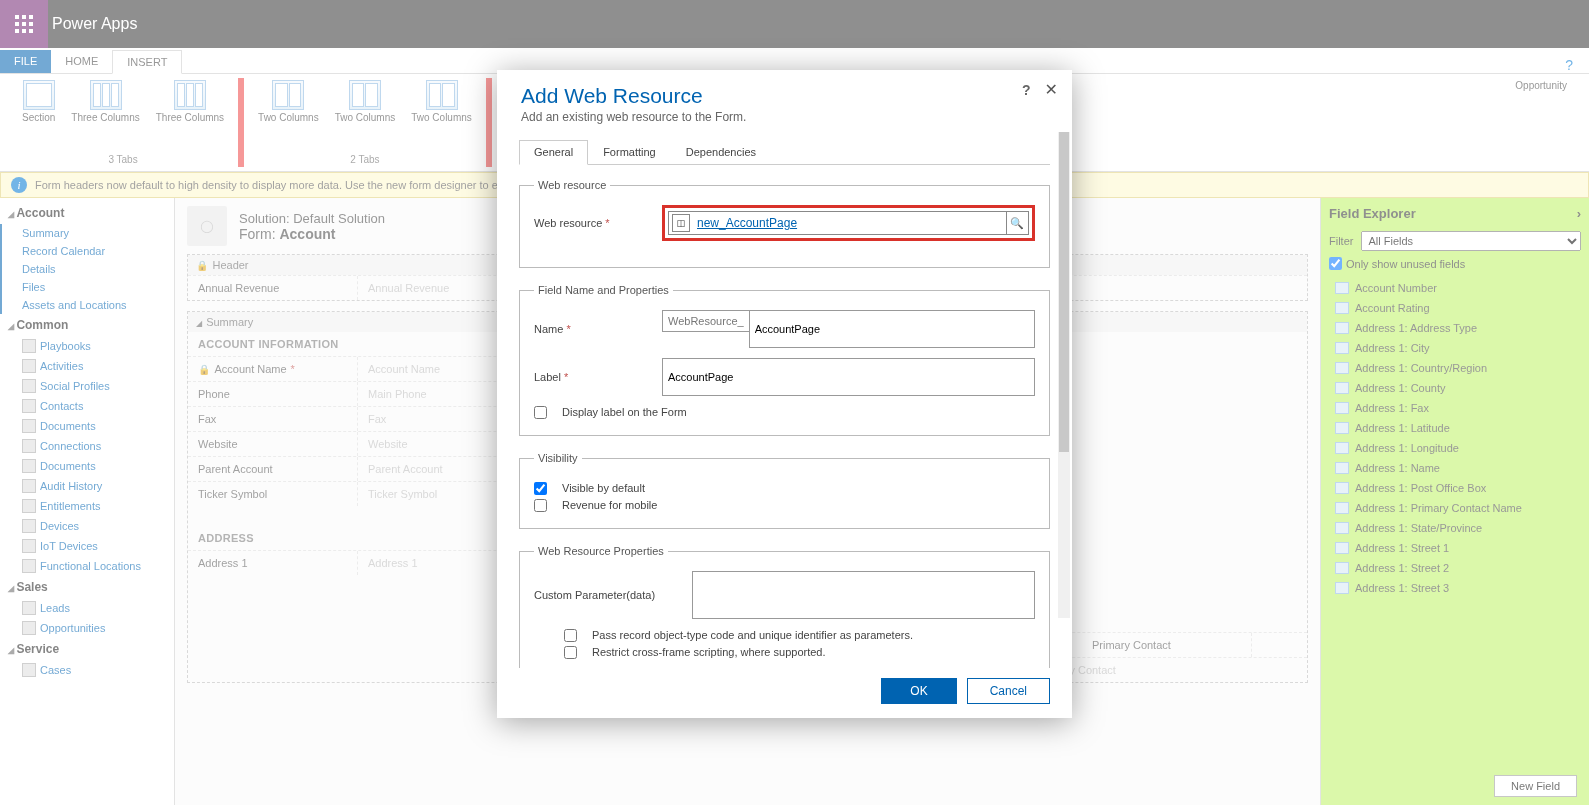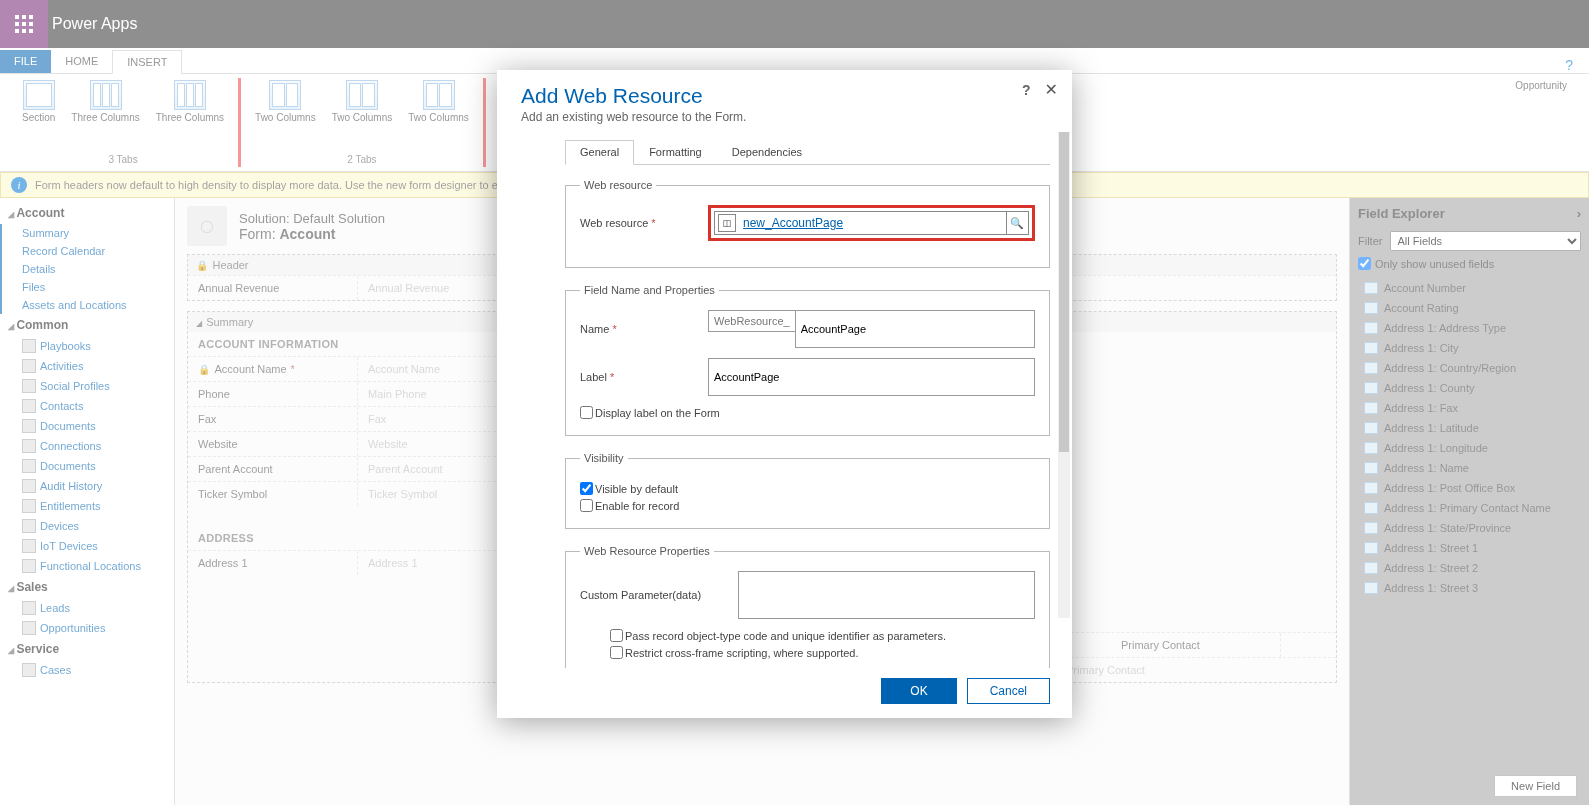--- a/index.html
+++ b/index.html
@@ -14,21 +14,21 @@
 
 .ribbon-tabs { height: 26px; background: #fff; border-bottom: 1px solid #ccc; display: flex; align-items: flex-end; justify-content: space-between; }
 .ribbon-tabs-left { display: flex; }
 .tab-file { background: #0063b1; color: #fff; padding: 5px 14px; font-size: 11px; cursor: pointer; }
 .tab-item { padding: 5px 14px; font-size: 11px; color: #444; cursor: pointer; }
 .tab-item.active { border: 1px solid #ccc; border-bottom: 1px solid #fff; background: #fff; margin-bottom: -1px; }
 .help-icon { color: #0078d4; margin-right: 16px; font-size: 14px; cursor: pointer; }
 
 
 .ribbon { height: 98px; background: #fff; border-bottom: 1px solid #ccc; display: flex; padding: 4px 8px; }
-.ribbon-group { display: flex; flex-direction: column; align-items: center; border-right: 3px solid #ef4444; padding: 0 8px; }
+.ribbon-group { display: flex; flex-direction: column; align-items: center; border-right: 6px solid #ef4444; padding: 0 8px; }
 .ribbon-buttons { display: flex; gap: 4px; }
 .ribbon-btn { display: flex; flex-direction: column; align-items: center; padding: 2px 6px; cursor: pointer; font-size: 10px; color: #444; }
 .ribbon-btn .ico { width: 32px; height: 30px; border: 1px solid #8bb8e0; background: linear-gradient(#f0f6fc, #d6e8f5); margin-bottom: 2px; display:flex; }
 .ribbon-btn .ico.cols { display:flex; gap:1px; padding:2px; }
 .ribbon-btn .ico.cols span { flex:1; background:#fff; border:1px solid #8bb8e0; }
 .ribbon-group-label { font-size: 10px; color: #666; margin-top: auto; padding: 2px 0; }
 
 
 .infobar { height: 26px; background: #fef7cc; border: 1px solid #e0d078; display: flex; align-items: center; padding: 0 10px; font-size: 11px; color: #555; }
 .infobar-icon { width: 16px; height: 16px; border-radius: 50%; background: #0078d4; color: #fff; display: flex; align-items: center; justify-content: center; margin-right: 8px; font-style: italic; font-family: serif; font-size:11px; }
@@ -59,21 +59,21 @@
 .sub-head { padding: 6px 10px; font-size: 11px; font-weight: 600; color: #777; letter-spacing: 0.3px; }
 .field-row { display: flex; border-top: 1px dashed #ddd; justify-content: center; }
 .field-label { width: 170px; padding: 6px 10px; font-size: 11px; color: #555; border-right: 1px dashed #ddd; display:flex; align-items:center; gap:4px; }
 .field-label .req { color: #c0504d; }
 .field-label .lock { color: #c0504d; font-size:10px; }
 .field-value { flex: 1; padding: 6px 10px; font-size: 11px; color: #bbb; }
 .form-cols { display:flex; }
 .form-col { flex:1; }
 
 
-.rightpanel { width: 240px; border-left: 1px solid #ccc; padding: 8px; background:#a3a3a3; }
+.rightpanel { width: 269px; border-left: 1px solid #ccc; padding: 8px; background:#bef264; }
 .rp-title { font-size: 13px; font-weight: 600; margin-bottom: 10px; display:flex; justify-content:space-between; }
 .rp-filter { display: flex; align-items: center; gap: 8px; margin-bottom: 6px; font-size: 11px; }
 .rp-filter select { flex: 1; font-size: 11px; padding: 2px; }
 .rp-check { display: flex; align-items: center; gap: 4px; font-size: 11px; margin-bottom: 8px; }
 .field-list-item { padding: 4px 6px; font-size: 11px; color: #444; display: flex; align-items: center; gap: 6px; cursor: pointer; }
 .fli-icon { width: 14px; height: 12px; background: #d6e8f5; border: 1px solid #8bb8e0; }
 .rp-footer { position: absolute; bottom: 8px; right: 12px; }
 .new-field-btn { padding: 4px 16px; font-size: 11px; border: 1px solid #999; background: #fff; cursor: pointer; }
 
 
@@ -81,40 +81,40 @@
 
 
 .dialog { position: absolute; left: 497px; top: 70px; width: 575px; height: 648px; background: #fff; box-shadow: 0 4px 30px rgba(0,0,0,0.35); z-index: 10; display: flex; flex-direction: column; }
 .dlg-head { padding: 14px 24px 8px; }
 .dlg-title { font-size: 21px; color: #0063b1; font-weight: 400; }
 .dlg-sub { font-size: 12px; color: #666; margin-top: 2px; }
 .dlg-close-area { position: absolute; top: 10px; right: 14px; display: flex; align-items: center; gap: 14px; }
 .dlg-help { font-size: 14px; color: #666; cursor: pointer; font-weight:bold; }
 .dlg-close { font-size: 16px; cursor: pointer; color: #555; }
 
-.dlg-body { flex: 1; overflow-y: auto; padding: 8px 22px; position: relative; margin-left: 46px; }
+.dlg-body { flex: 1; overflow-y: auto; padding: 8px 22px; position: relative; }
 .dlg-tabs { display: flex; border-bottom: 1px solid #ccc; margin-bottom: 14px; }
 .dlg-tab { padding: 5px 14px; font-size: 11px; color: #444; border: 1px solid transparent; cursor: pointer; }
 .dlg-tab.active { border: 1px solid #ccc; border-bottom: 1px solid #fff; margin-bottom: -1px; background: #fff; }
 
 fieldset.grp { border: 1px solid #bbb; padding: 14px 14px 16px; margin-bottom: 16px; }
 fieldset.grp legend { font-size: 11px; color: #555; padding: 0 4px; }
 .fldrow { display: flex; align-items: center; margin-bottom: 10px; gap: 8px; }
 .fldlabel { width: 120px; font-size: 11px; color: #444; }
 .fldlabel .req { color: #c0504d; }
 .lookup-wrap { border: 3px solid #d9322a; padding: 3px; flex: 1; }
 .lookup { display: flex; align-items: center; border: 1px solid #888; height: 24px; background:#fff; }
 .lookup-icon { width: 18px; height: 18px; margin: 0 3px; border:1px solid #888; display:flex; align-items:center; justify-content:center; font-size:9px; }
 .lookup-text { flex: 1; color: #0063b1; font-size: 12px; padding: 0 4px; text-decoration: underline; }
 .lookup-btn { width: 22px; height: 22px; border-left: 1px solid #888; display: flex; align-items: center; justify-content: center; font-size:11px; cursor:pointer; }
 
 .txtinput { flex: 1; border: 1px solid #999; font-size: 11px; padding: 3px 5px; height: 38px; }
 .prefix-input { display: flex; flex: 1; }
 .prefix { border: 1px solid #999; border-right: none; font-size: 11px; padding: 3px 5px; background: #fff; color: #777; height:22px; display:flex; align-items:center; }
-.chkrow { display: flex; align-items: center; gap: 2px; font-size: 11px; color: #444; margin-left: 0px; margin-top: 4px; }
+.chkrow { display: flex; gap: 15px; font-size: 11px; color: #444; margin-left: 0px; margin-top: 4px; }
 .chkrow.indent { margin-left: 30px; }
 .textarea { flex: 1; border: 1px solid #999; height: 48px; }
 
 .dlg-footer { padding: 10px 22px 14px; display: flex; justify-content: flex-end; gap: 10px; border-top: 0; }
 .btn-primary { background: #0063b1; color: #fff; border: 1px solid #0063b1; padding: 5px 28px; font-size: 12px; cursor: pointer; }
 .btn-secondary { background: #fff; color: #0063b1; border: 1px solid #0063b1; padding: 5px 22px; font-size: 12px; cursor: pointer; }
 
 .scroll-track { position:absolute; right:2px; top:0; bottom:50px; width:12px; background:#f0f0f0; }
 .scroll-thumb { position:absolute; left:1px; right:1px; top:0; height:320px; background:#c8c8c8; }
 </style>
@@ -451,21 +451,21 @@
     </fieldset>
 
     <fieldset class="grp">
       <legend>Visibility</legend>
       <div class="chkrow">
         <input type="checkbox" checked="" style="">
         <span>Visible by default</span>
       </div>
       <div class="chkrow">
         <input type="checkbox" style="">
-        <span>Enable for record</span>
+        <span>Revenue for mobile</span>
       </div>
     </fieldset>
 
     <fieldset class="grp">
       <legend>Web Resource Properties</legend>
       <div class="fldrow">
         <div class="fldlabel" style="width:150px">Custom Parameter(data)</div>
         <div class="textarea"></div>
       </div>
       <div class="chkrow indent">

